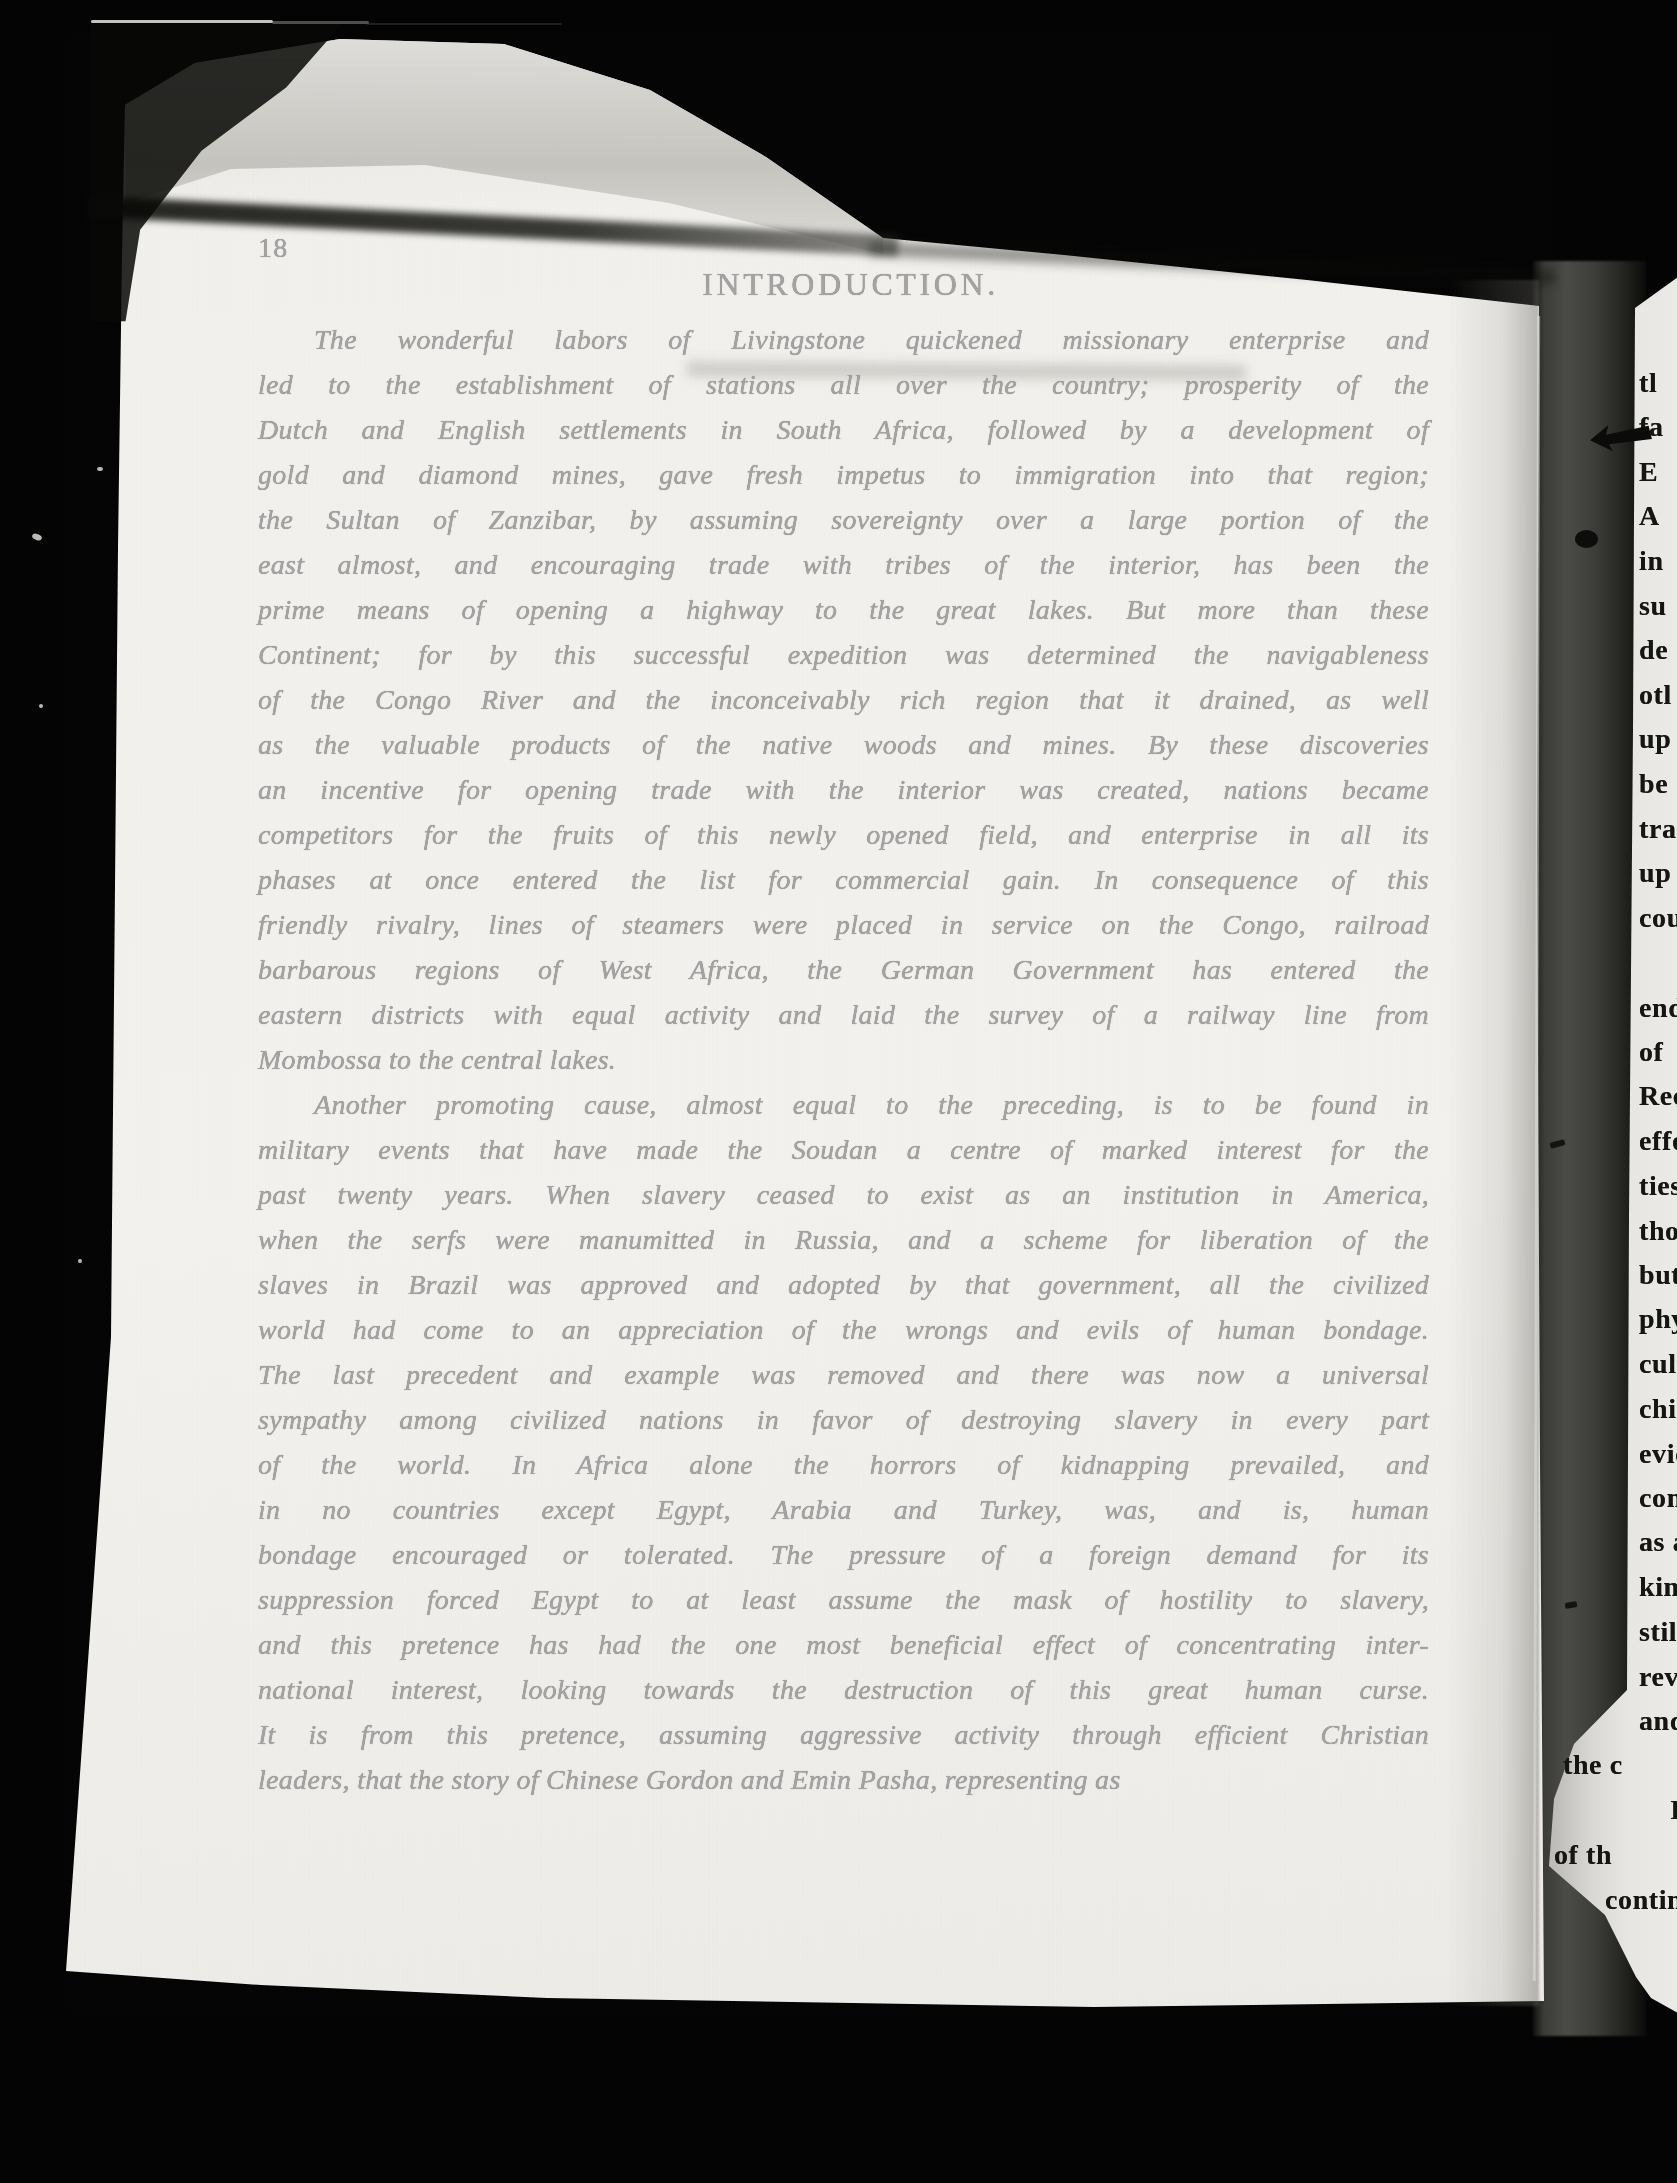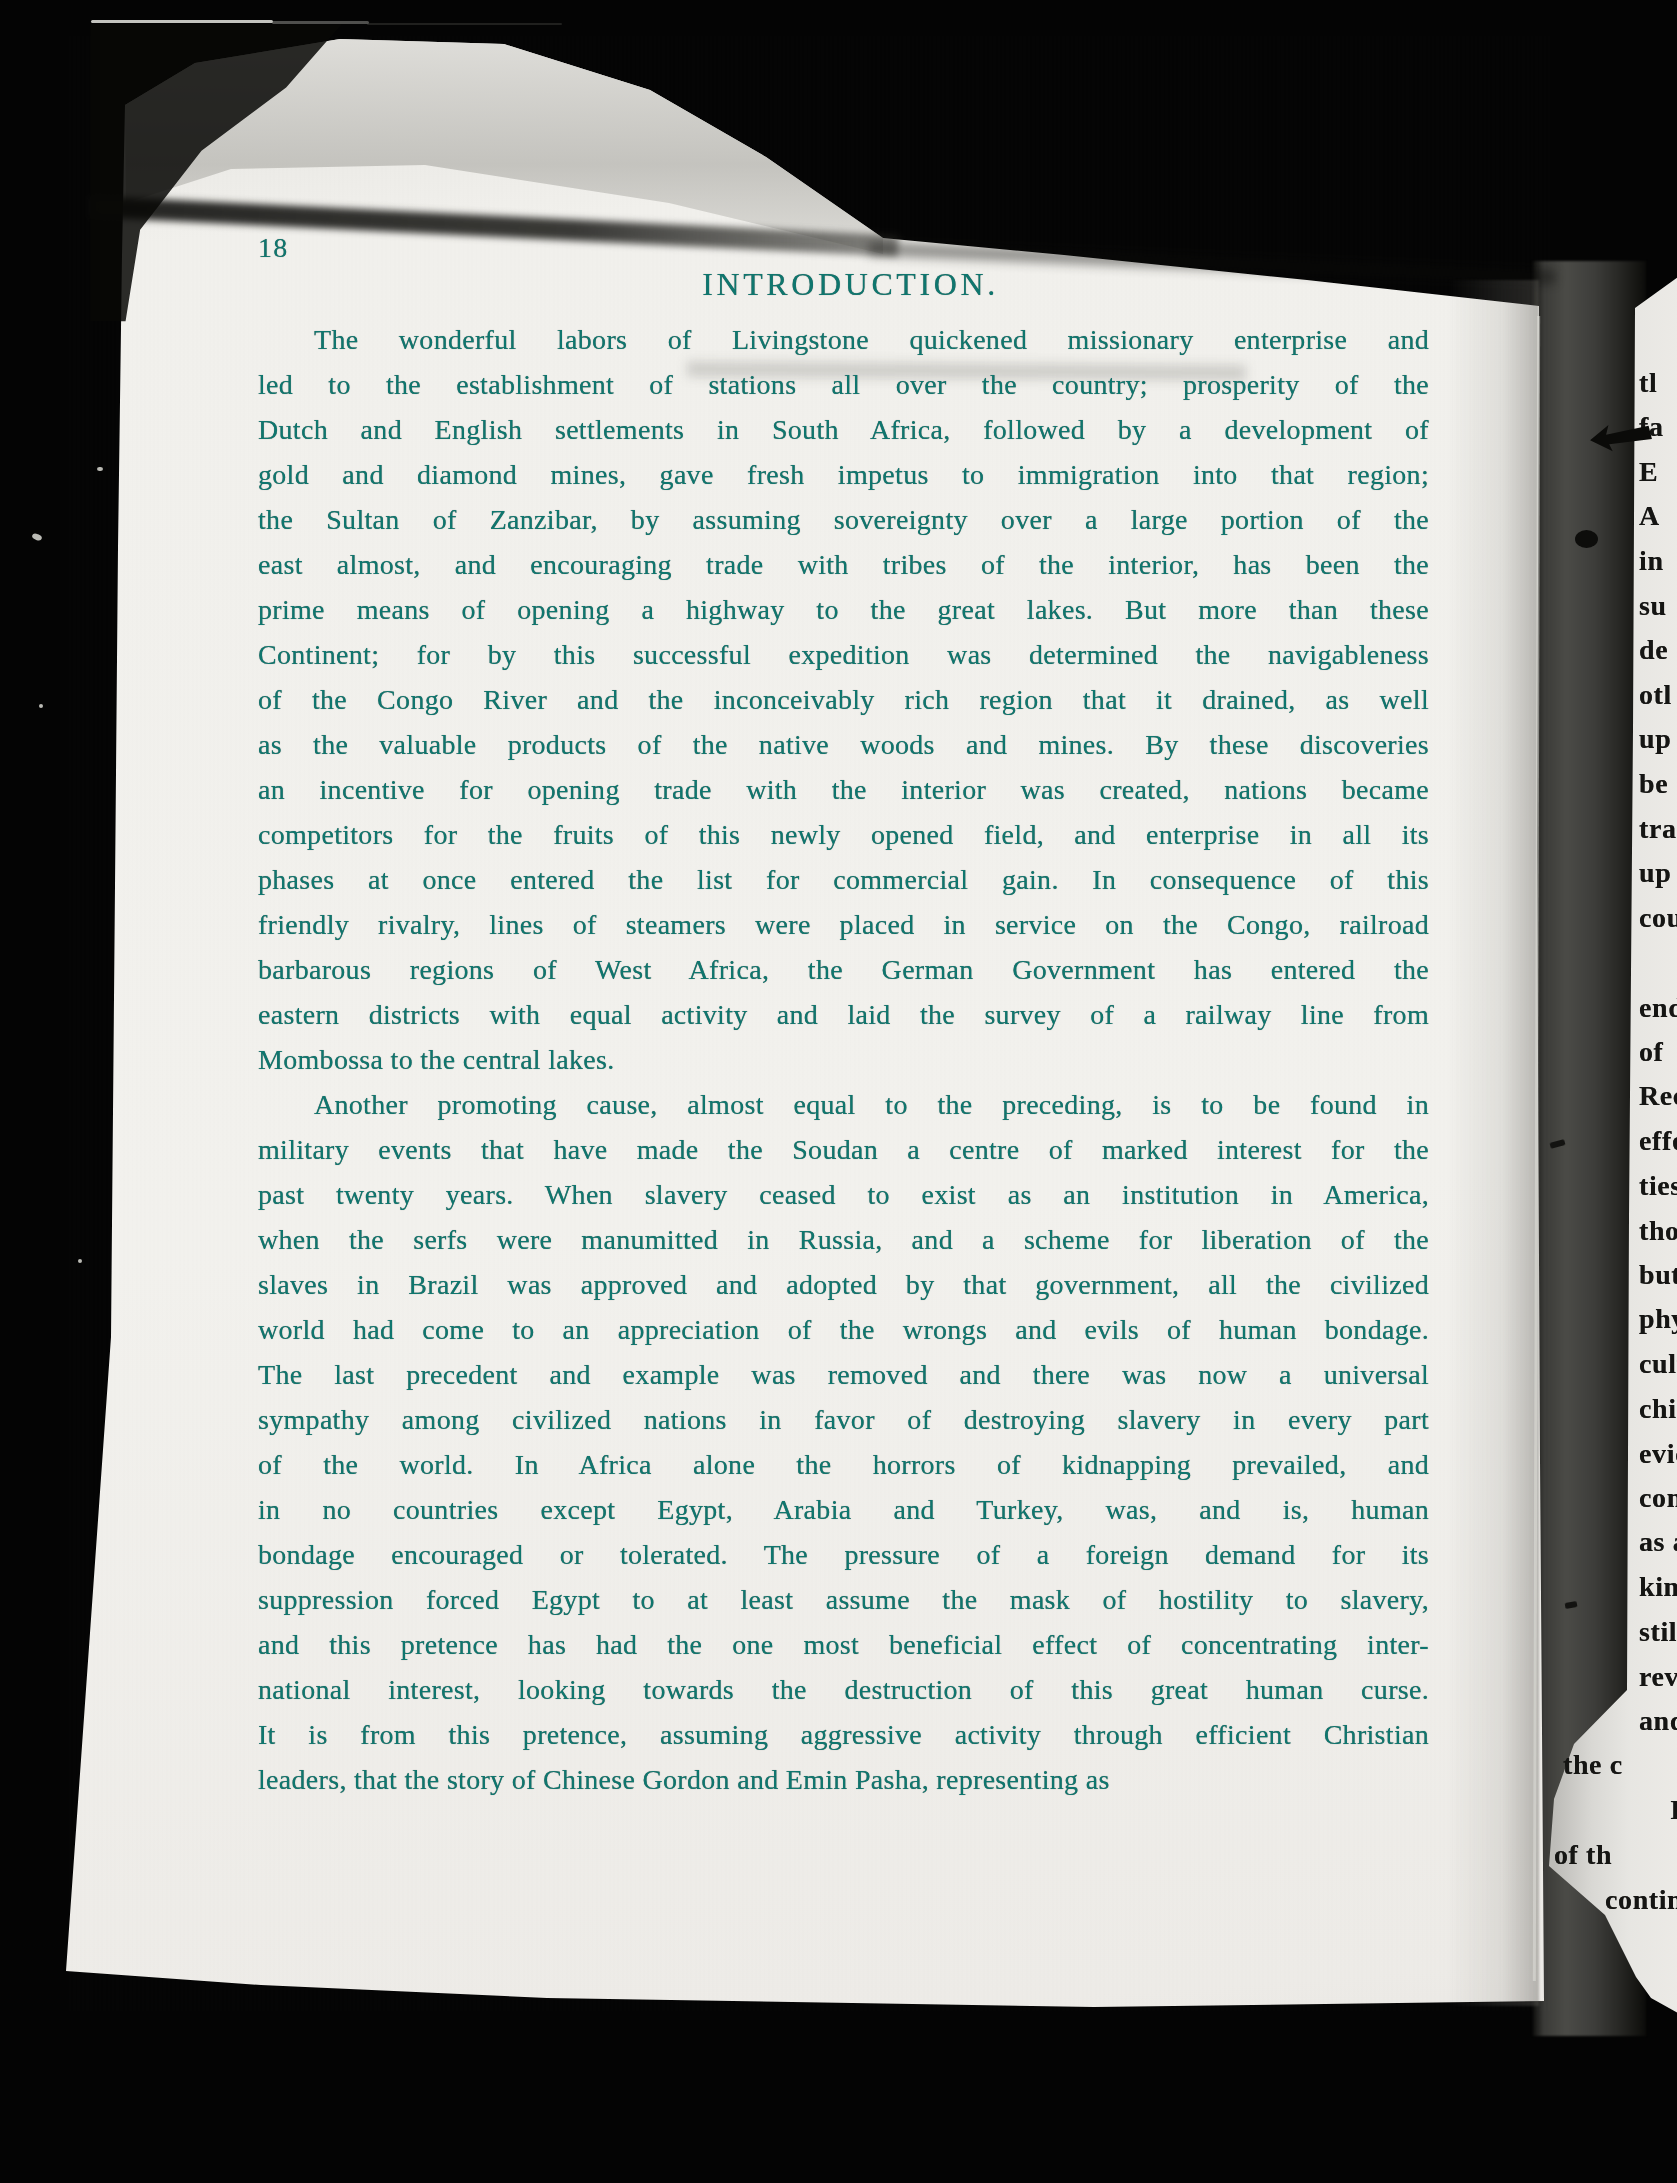--- a/index.html
+++ b/index.html
@@ -45,25 +45,25 @@
   .tlshadow{left:73px;top:18px;width:292px;height:316px;filter:blur(4.9px);
     background:rgba(8,8,6,.85);
     clip-path:polygon(6% 2%,92% 2%,73% 22%,44% 42%,23% 67%,18% 96%,6% 96%);}
 
   
   .edgeshade{left:1447px;top:280px;width:92px;height:1726px;filter:blur(1.2px);
     background:linear-gradient(90deg,rgba(140,138,132,0),rgba(140,138,132,.18) 60%,rgba(95,93,88,.4) 100%);}
   .crack{left:1535px;top:316px;width:3px;height:1665px;background:rgba(228,227,222,.5);transform:rotate(.15deg);}
 
   
-  .ink{color:#0f766e;text-shadow:0 0 0.7px rgba(25,25,22,.6);}
+  .ink{color:#a3a3a3;text-shadow:0 0 0.7px rgba(25,25,22,.6);}
   .pagenum{left:258px;top:232px;font-size:28px;letter-spacing:1.2px;}
   .header{left:577px;top:229px;width:547px;text-align:center;font-size:32px;letter-spacing:3.6px;margin-top:37px;}
   .textblock{left:258px;top:317px;width:1171px;font-size:28px;line-height:45px;letter-spacing:0.3px;}
-  .textblock .line{position:static;display:block;text-align:justify;text-align-last:justify;white-space:normal;}
+  .textblock .line{position:static;display:block;text-align:justify;text-align-last:justify;white-space:normal;font-style:italic;}
   .textblock .line.p-start{text-indent:56px;}
   .textblock .line.p-end{text-align-last:left;}
 
   .smudge{left:687px;top:363px;width:559px;height:16px;background:rgba(70,70,66,.2);
     filter:blur(5.5px);transform:rotate(.4deg);}
 
   
   .arrow{left:1590px;top:422px;width:63px;height:32px;transform:rotate(-4deg);}
   .blob{left:1575px;top:530px;width:23px;height:18px;background:#0d0d0b;border-radius:50%;filter:blur(0.6px);}
   .tick{background:#131311;border-radius:1.8px;filter:blur(0.3px);}

